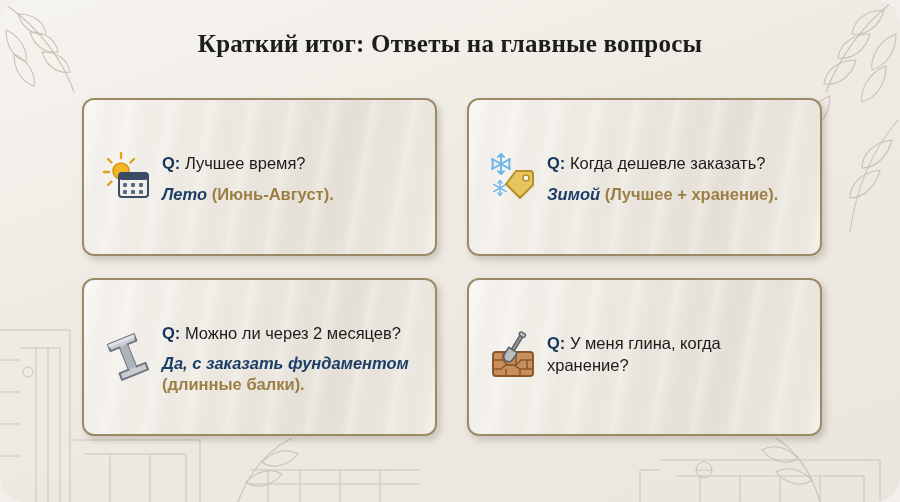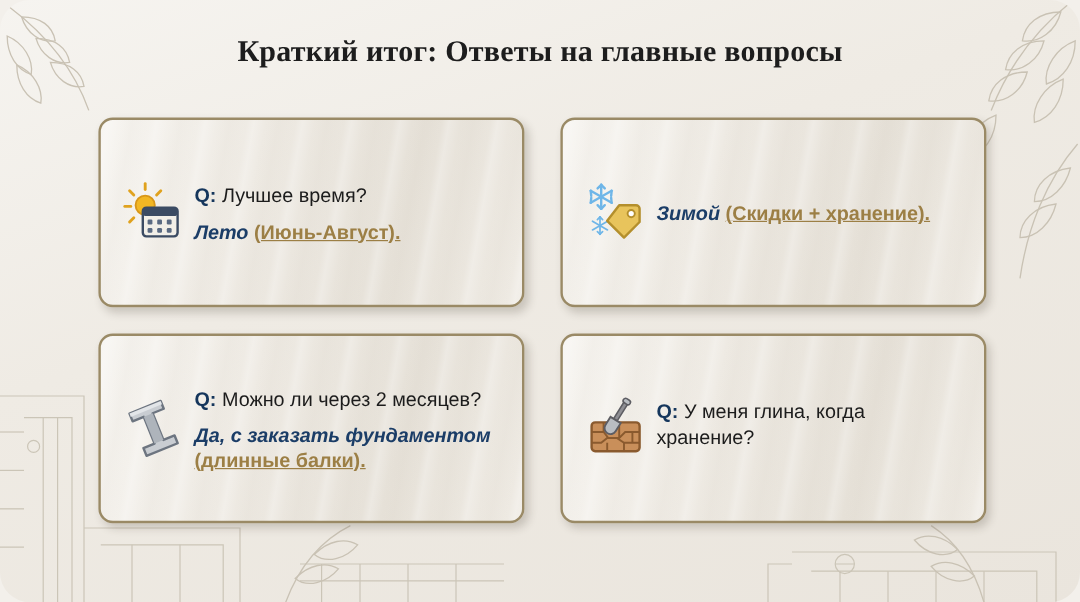--- a/index.html
+++ b/index.html
@@ -107,21 +107,21 @@
   .qline .q {
     font-weight: bold;
     color: #15365c;
   }
   .aline {
     font-size: 16.5px;
     line-height: 1.28;
     font-weight: bold;
   }
   .aline .main { color: #1b3d67; font-style: italic; }
-  .aline .sub { color: #9c7f45; text-decoration: underline; }
+  .aline .sub { color: #9c7f45; }
 
   
   .ic { display:block; }
 
 </style>
 </head>
 <body>
 
 <div class="slide">
 
@@ -259,21 +259,22 @@
                 <path d="M0 -10 l3 3"></path>
               <path d="M0 10 l-3 -3"></path>
                 <path d="M0 10 l3 -3"></path>
             </g>
           </g>
           <path d="M30 21 h14 a3 3 0 0 1 3 3 v11 l-13 13 -14 -14 z" fill="#e8c45c" stroke="#b48f2c" stroke-width="2" stroke-linejoin="round"></path>
           <circle cx="40" cy="28" r="3" fill="#fff" stroke="#b48f2c" stroke-width="1.6"></circle>
         </svg>
       </div>
       <div class="card-body">
-        <div class="aline"><span class="main">Зимой </span><span class="sub">(Скидки + хранение).</span></div>
+        <div class="qline"><span class="q">Q:</span><span> Когда дешевле заказать?</span></div>
+        <div class="aline"><span class="main">Зимой </span><span class="sub">(Лучшее + хранение).</span></div>
       </div>
     </div>
 
     <div class="card">
       <div class="card-icon">
         <svg class="ic" width="54" height="54" viewBox="0 0 54 54" xmlns="http://www.w3.org/2000/svg">
           <g transform="rotate(-22 27 27)">
             <path d="M13 8 h28 v7 h-10 v24 h10 v7 h-28 v-7 h10 v-24 h-10 z" fill="#c9cdd2" stroke="#6d7580" stroke-width="2" stroke-linejoin="round"></path>
             <path d="M23 15 h8 v24 h-8 z" fill="#aeb4bb"></path>
             <path d="M13 8 h28 v3 h-28 z" fill="#e2e5e8"></path>

